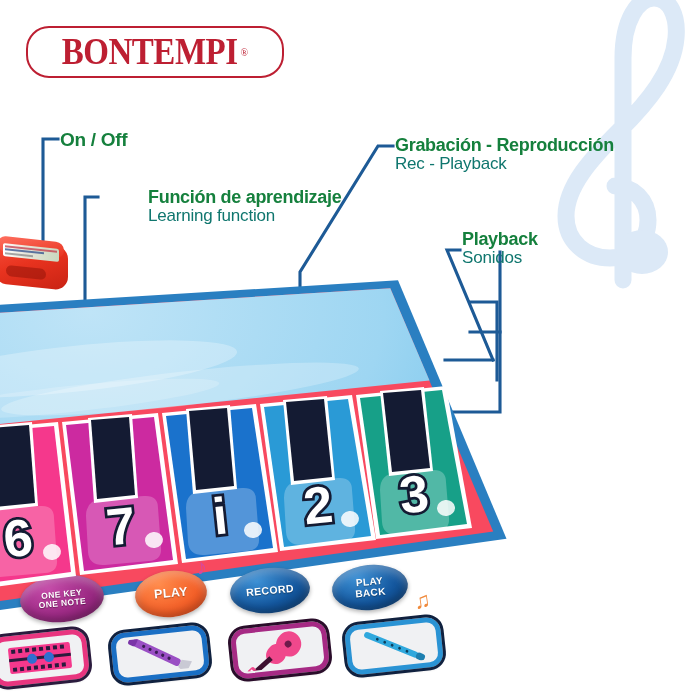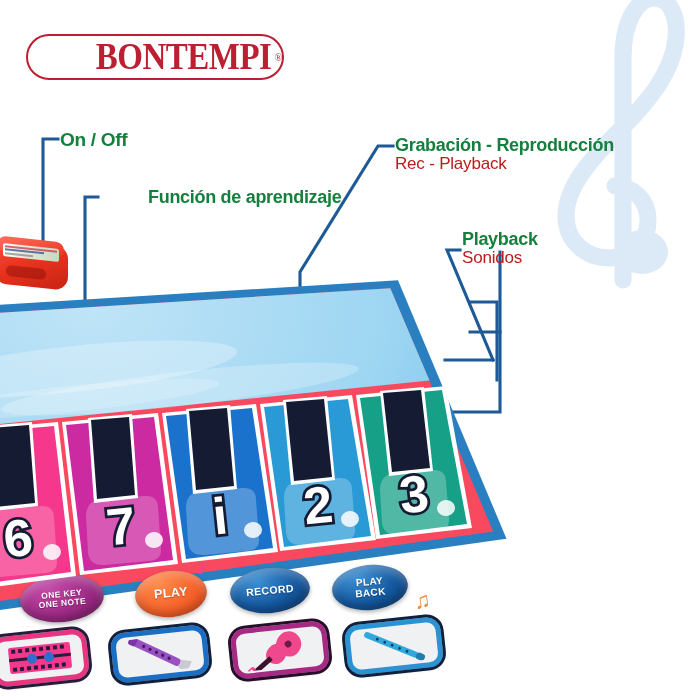--- a/index.html
+++ b/index.html
@@ -20,24 +20,24 @@
     position: absolute;
     left: 520px; top: -20px;
     width: 200px; height: 310px;
     pointer-events: none;
   }
 
   
   #logo {
     position: absolute;
     left: 26px; top: 26px;
-    width: 258px; height: 46px;
+    width: 258px; height: 52px;
     border: 2.5px solid #bd1f32;
     border-radius: 23px;
-    display: flex; align-items: center; justify-content: flex-end; margin-top: 8px;
+    display: flex; align-items: center; justify-content: center;
   }
   #logo-text {
     font-family: "Liberation Serif", serif;
     font-weight: bold;
     font-size: 33px;
     color: #bd1f32;
     letter-spacing: -0.5px;
     line-height: 1;
     transform: scaleY(1.12);
     white-space: nowrap;
@@ -52,21 +52,21 @@
 
   
   .callout { position: absolute; white-space: nowrap; }
   .cl-es {
     font-size: 18px; font-weight: bold;
     color: #15803d; line-height: 1.08;
     letter-spacing: -0.3px;
   }
   .cl-en {
     font-size: 17px; font-weight: normal;
-    color: #b91c1c; line-height: 1.08;
+    color: #0f766e; line-height: 1.08;
     letter-spacing: -0.2px;
   }
   #callout-onoff   { left: 60px;  top: 130px; }
   #callout-onoff .cl-es { font-size: 19px; }
   #callout-learn   { left: 100px; top: 188px; margin-left: 48px; }
   #callout-rec     { left: 395px; top: 136px; }
   #callout-sounds  { left: 462px; top: 230px; }
 
   
   #leaders { position: absolute; left: 0; top: 0; width: 700px; height: 700px; pointer-events: none; }
@@ -242,20 +242,21 @@
       <path d="M500 332 L470 332"></path>
     </g>
   </svg>
 
   <div class="callout" id="callout-onoff">
     <div class="cl-es">On / Off</div>
   </div>
 
   <div class="callout" id="callout-learn">
     <div class="cl-es">Función de aprendizaje</div>
+    <div class="cl-en">Learning function</div>
   </div>
 
   <div class="callout" id="callout-rec">
     <div class="cl-es">Grabación - Reproducción</div>
     <div class="cl-en">Rec - Playback</div>
   </div>
 
   <div class="callout" id="callout-sounds">
     <div class="cl-es">Playback</div>
     <div class="cl-en">Sonidos</div>

